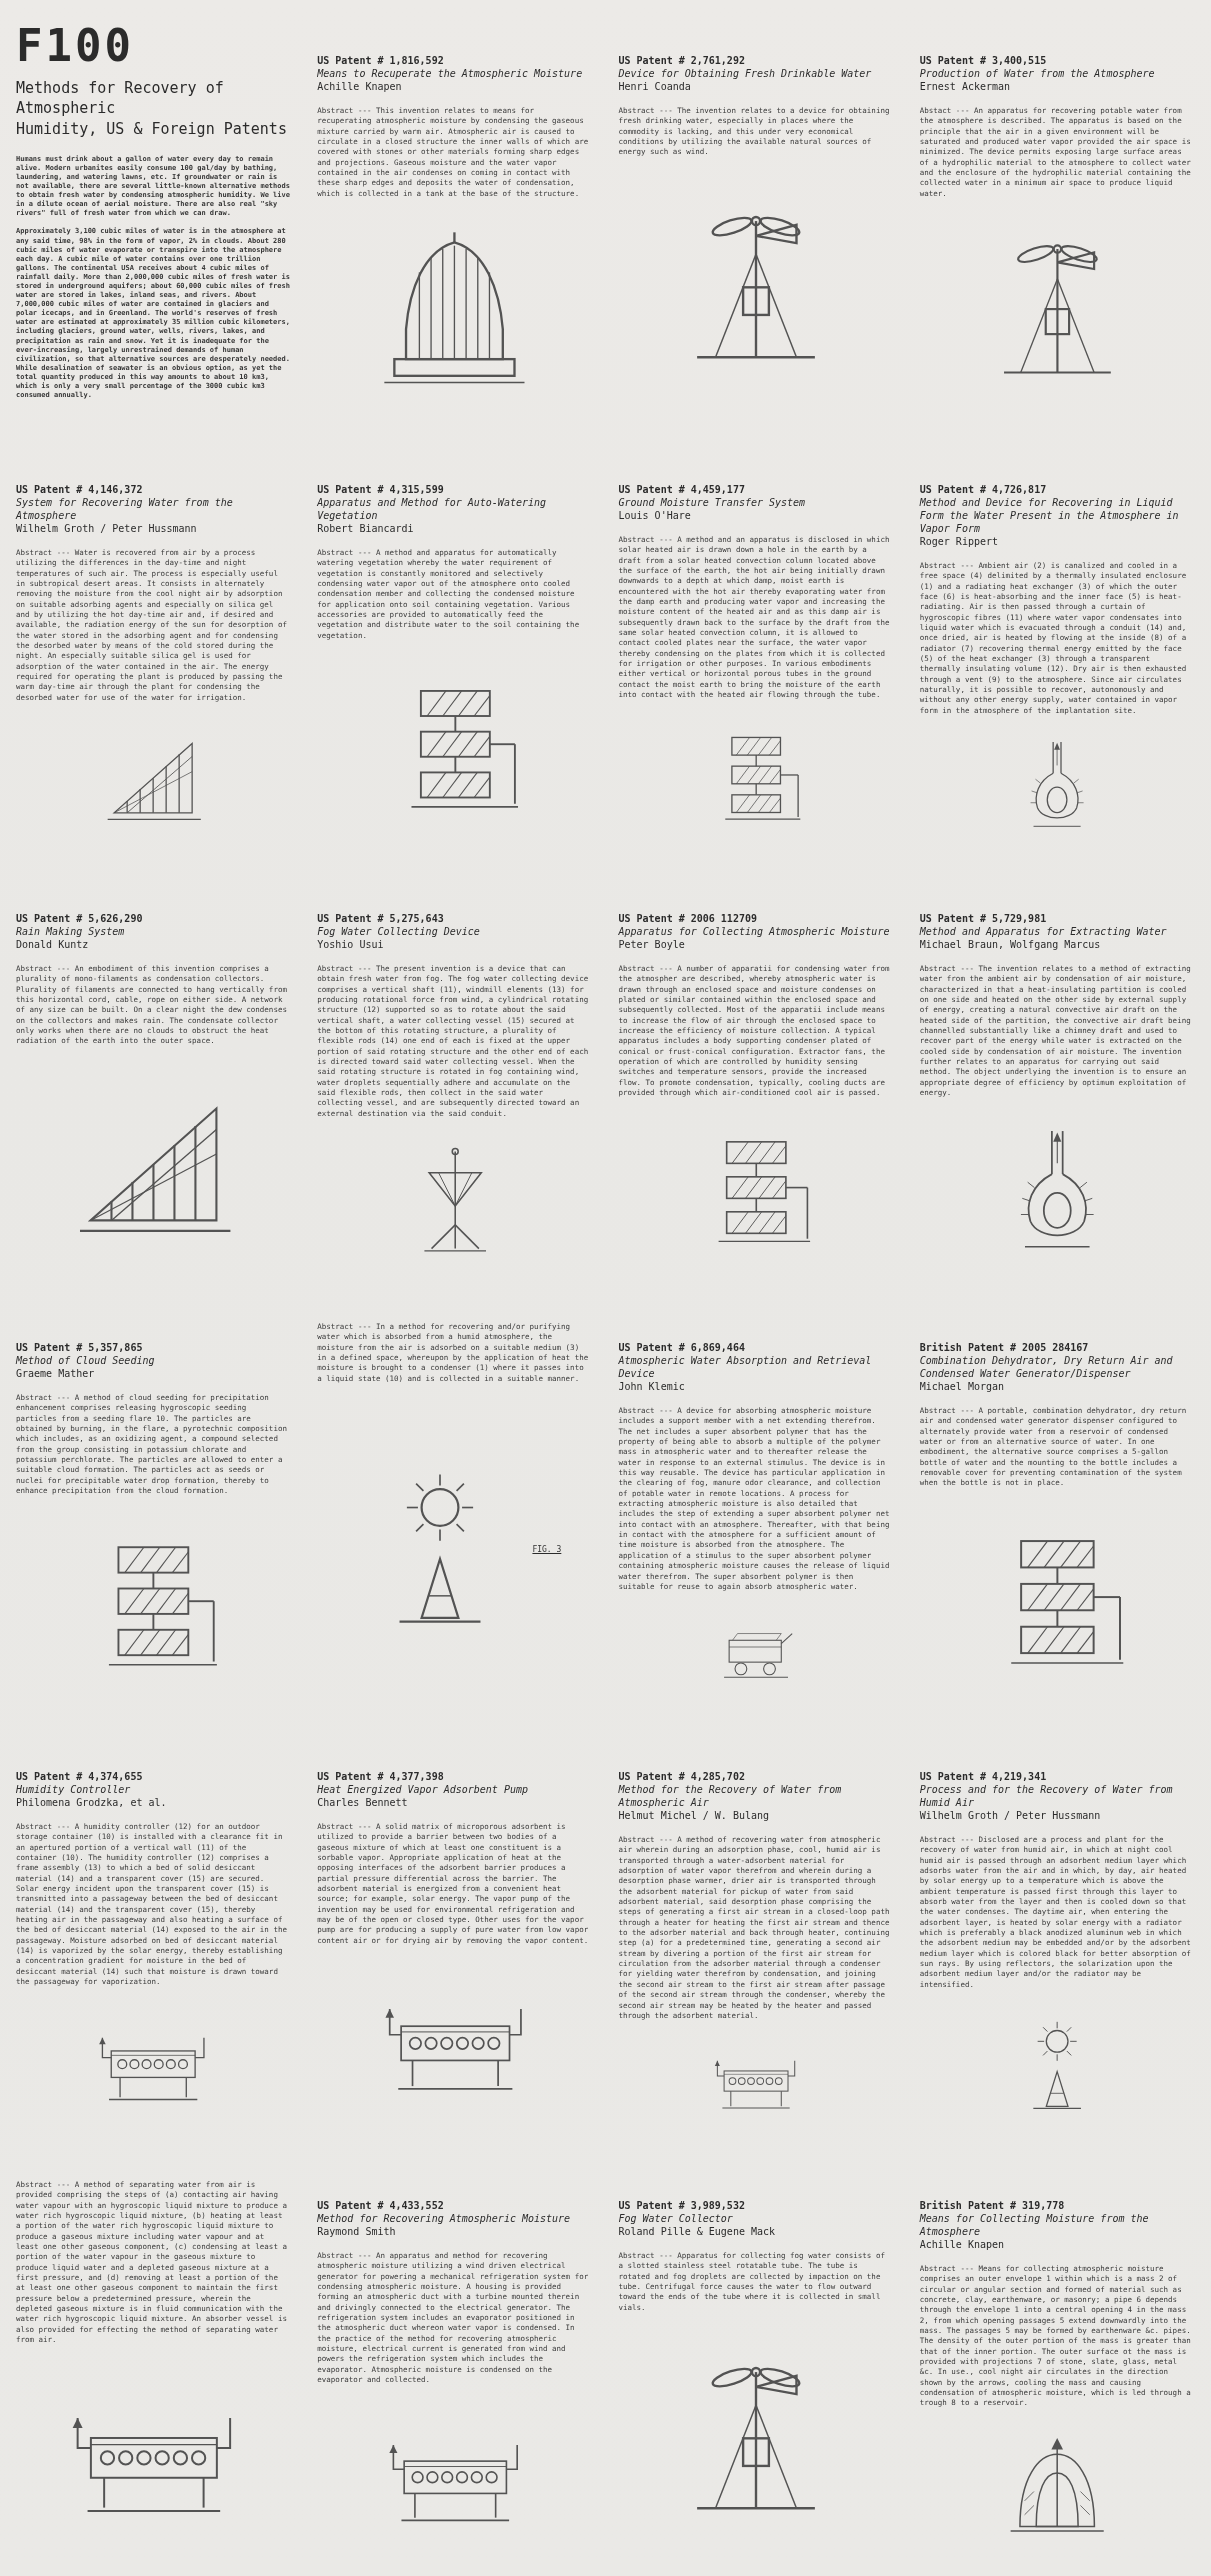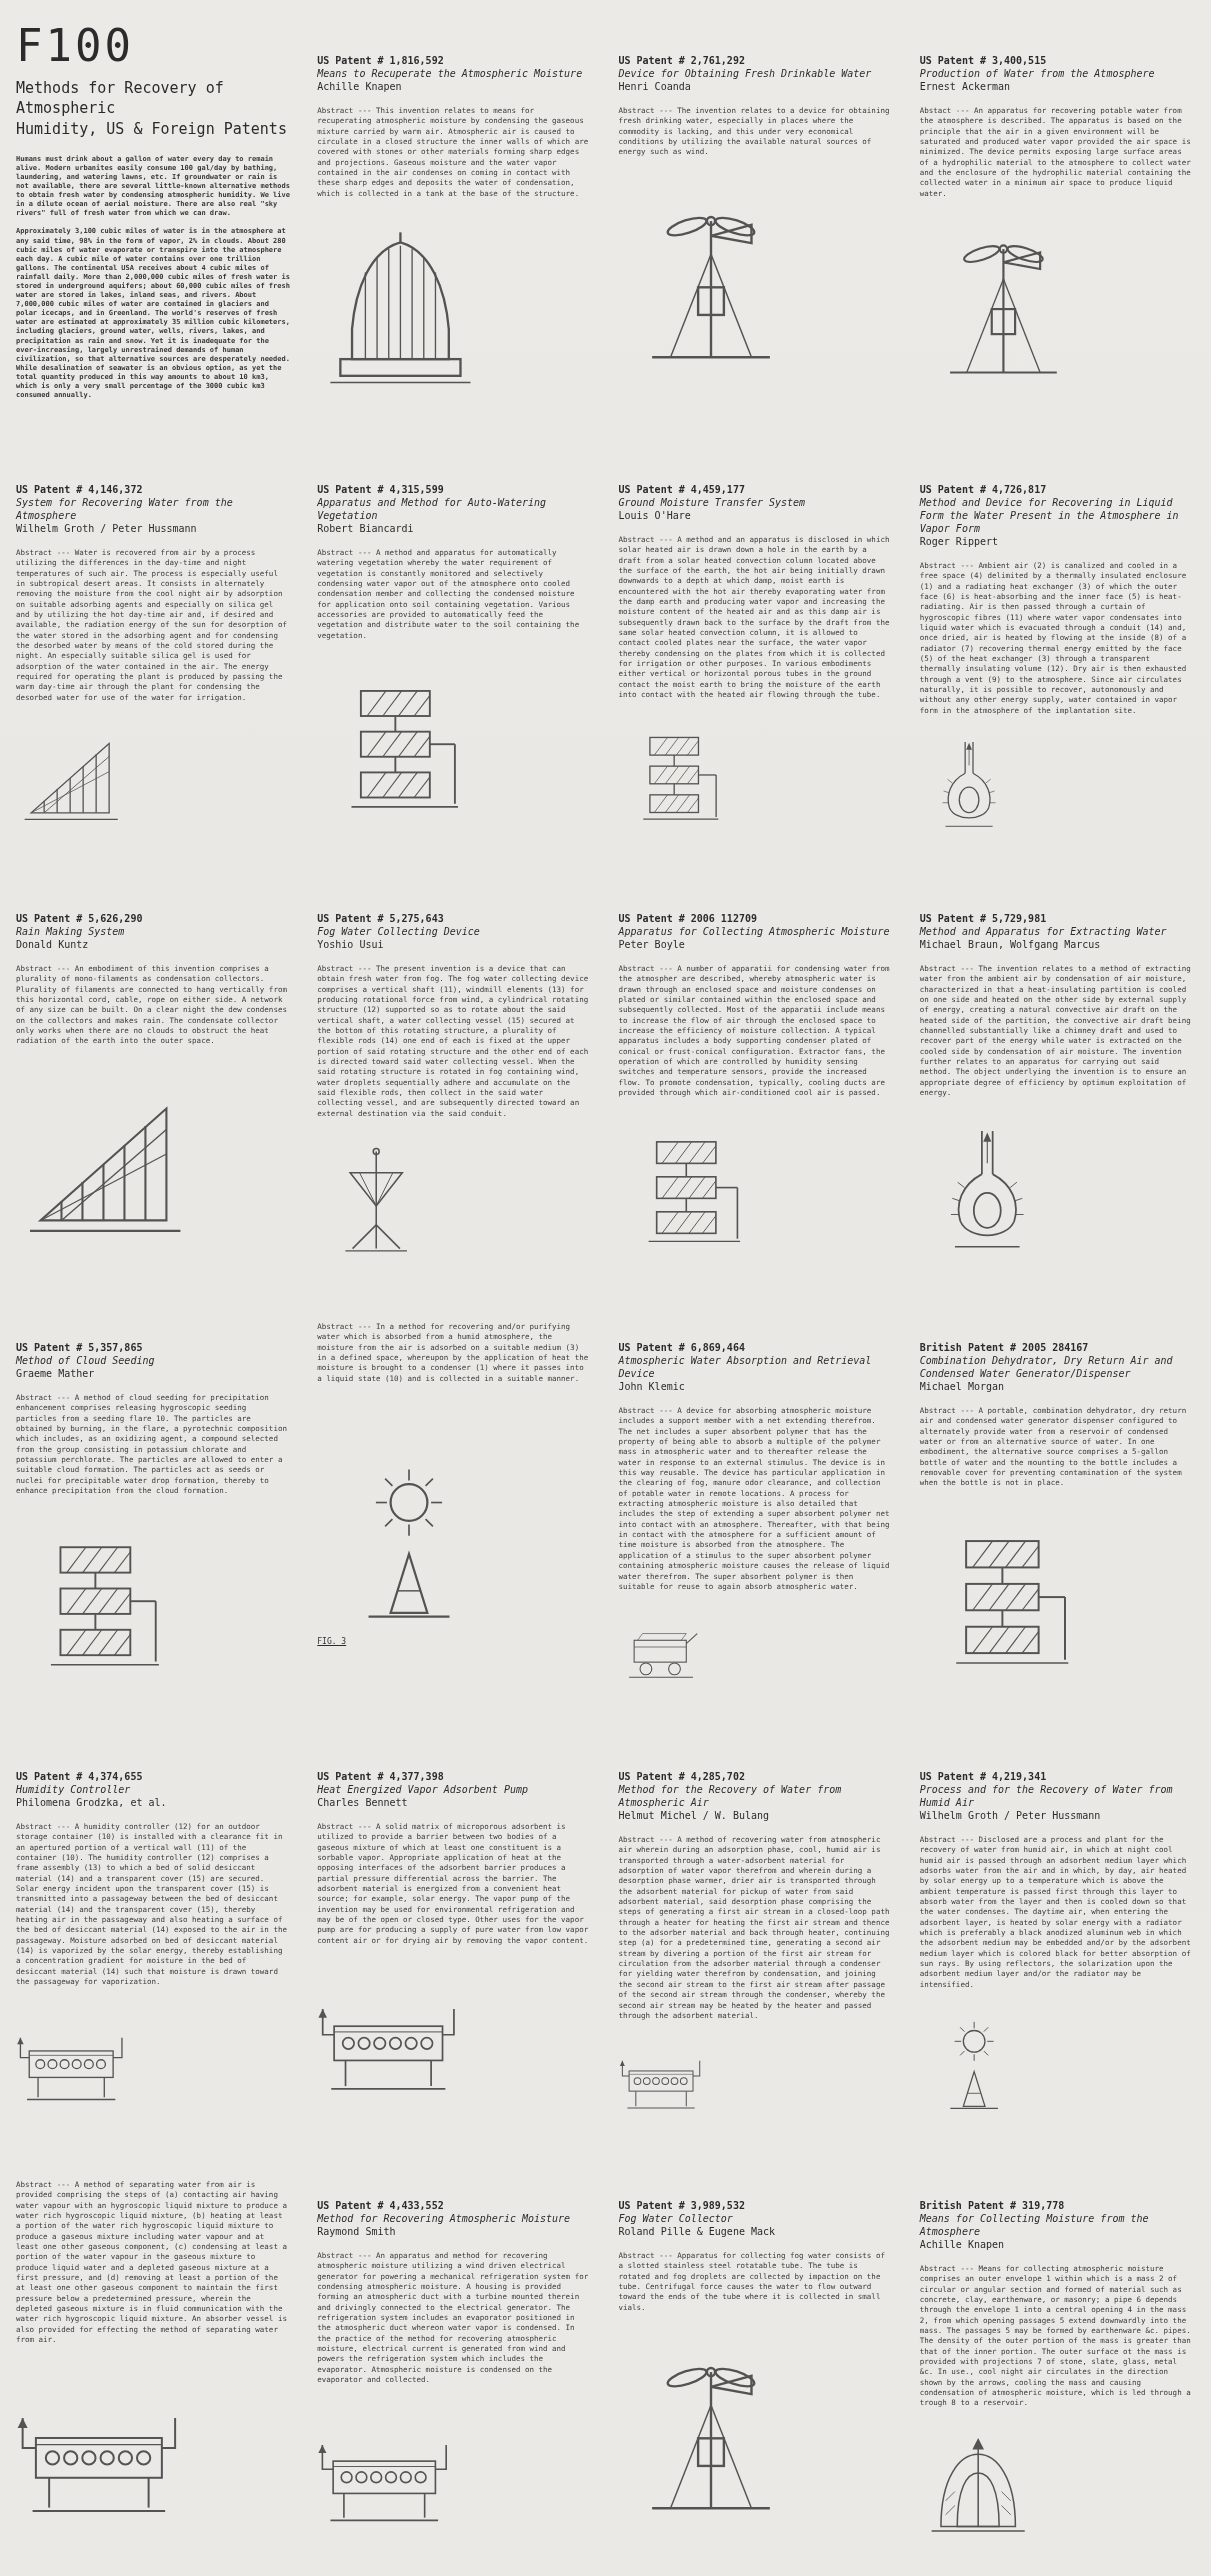--- a/index.html
+++ b/index.html
@@ -7,29 +7,29 @@
   .sheet{width:1211px;height:2576px;box-sizing:border-box;padding:0 14px;background:
     linear-gradient(180deg,#eceae7 0%,#e9e8e5 40%,#eae9e6 100%);}
   .grid{display:grid;grid-template-columns:repeat(4,1fr);grid-template-rows:repeat(6,429px);column-gap:22px;row-gap:0;}
   .cell{position:relative;box-sizing:border-box;padding:22px 2px 6px 2px;overflow:hidden;display:flex;flex-direction:column;}
   
   .cell::before{content:"";position:absolute;top:3px;left:-13px;width:9px;height:9px;
     border-left:1px solid #9c9b98;border-top:1px solid #9c9b98;}
   .cell::after{content:"";position:absolute;top:3px;right:-13px;width:9px;height:9px;
     border-right:1px solid #9c9b98;border-top:1px solid #9c9b98;}
   
-  .f100{font-size:44px;font-weight:400;letter-spacing:3px;margin:2px 0 10px 0;line-height:1;}
+  .f100{font-size:44px;font-weight:700;letter-spacing:3px;margin:2px 0 10px 0;line-height:1;}
   .subtitle{font-size:15px;font-weight:400;margin:0 0 16px 0;line-height:1.35;}
   .intro{font-size:7px;line-height:1.3;margin:0 0 9px 0;white-space:normal;color:#383838;font-weight:bold;}
   
   .pnum{font-size:10px;font-weight:700;line-height:1.3;margin-top:32px;}
   .ptitle{font-size:10px;line-height:1.3;font-style:italic;}
   .pinv{font-size:10px;line-height:1.3;}
   .pabs{font-size:7.5px;line-height:1.38;margin:13px 0 0 0;color:#3a3a3a;}
-  .fig{flex:1;min-height:0;display:flex;flex-direction:column;align-items:flex-start;justify-content:center;padding:6px 0 4px 0;text-decoration:underline;}
+  .fig{flex:1;min-height:0;display:flex;flex-direction:row;align-items:center;justify-content:center;padding:6px 0 4px 0;text-decoration:underline;}
   .figsvg{height:78%;max-height:184px;min-height:55px;width:auto;opacity:.88;}
   .figlabel{font-size:8px;margin-top:2px;color:#333;}
 </style>
 </head>
 <body>
 
 <svg width="0" height="0" style="position:absolute" aria-hidden="true">
   <defs>
     <symbol id="sym-dome" viewBox="0 0 100 100">
       <g fill="none" stroke="#3f3f3f" stroke-width="1.4">

